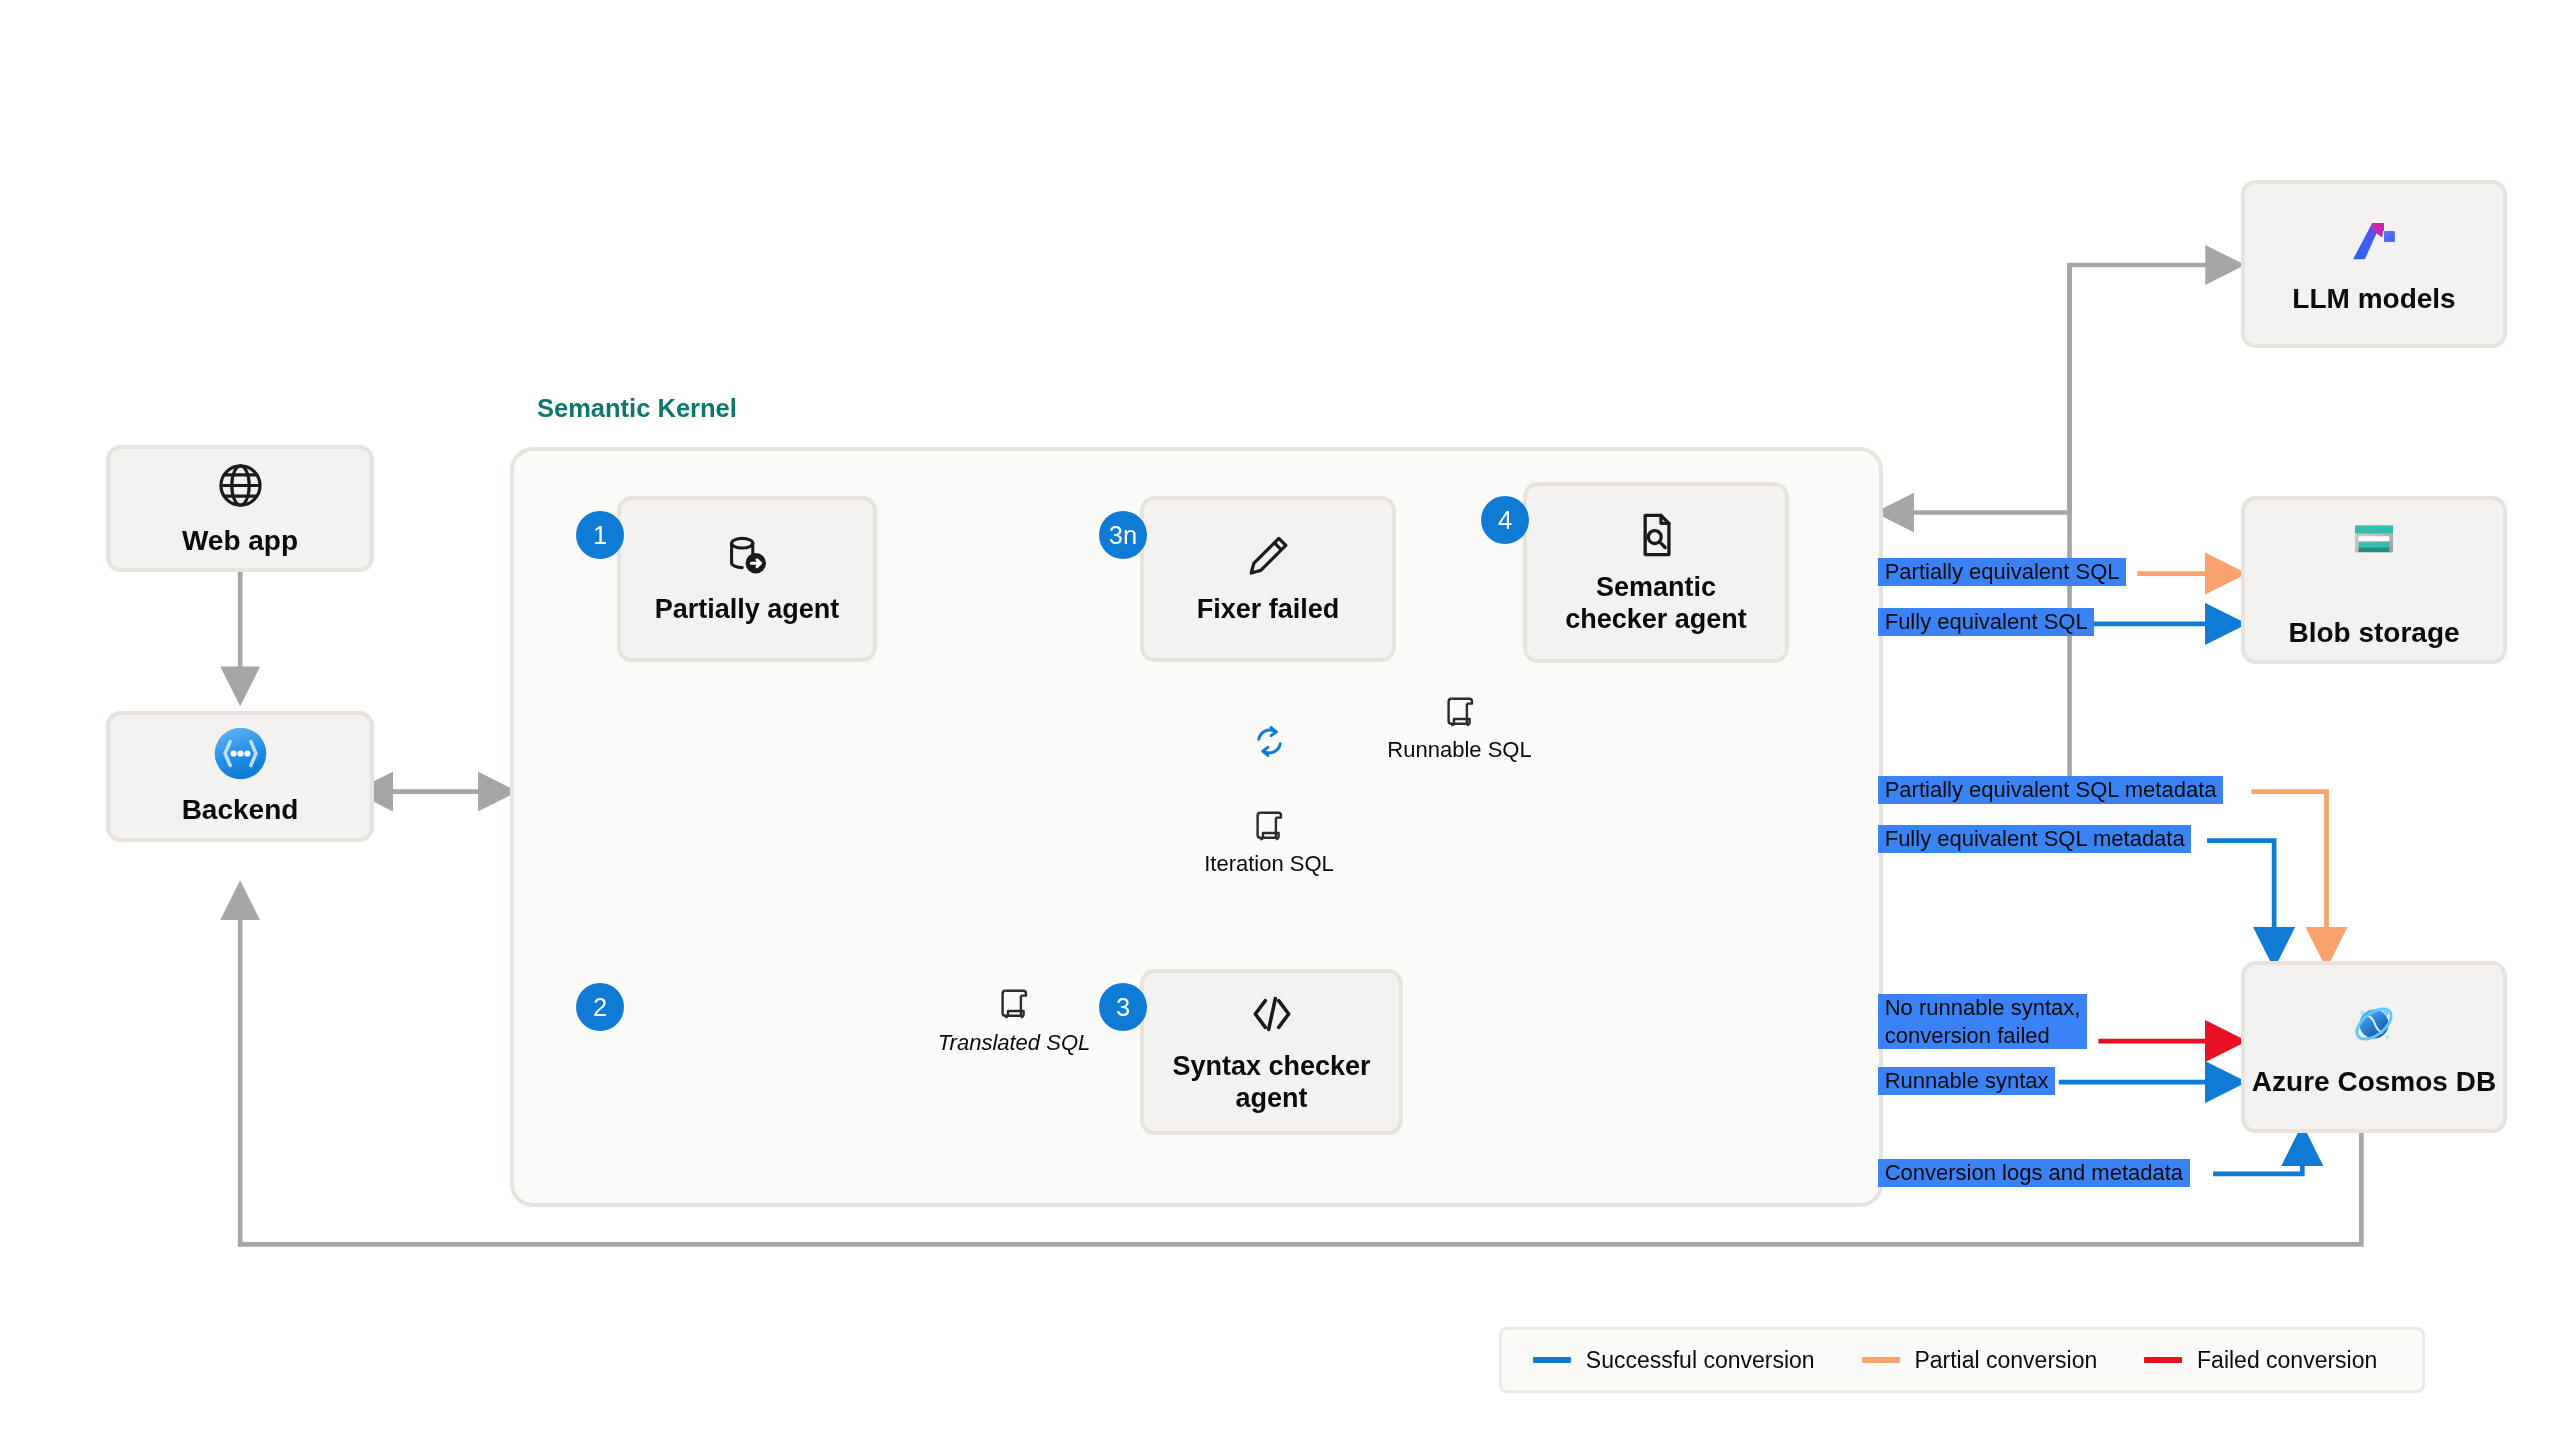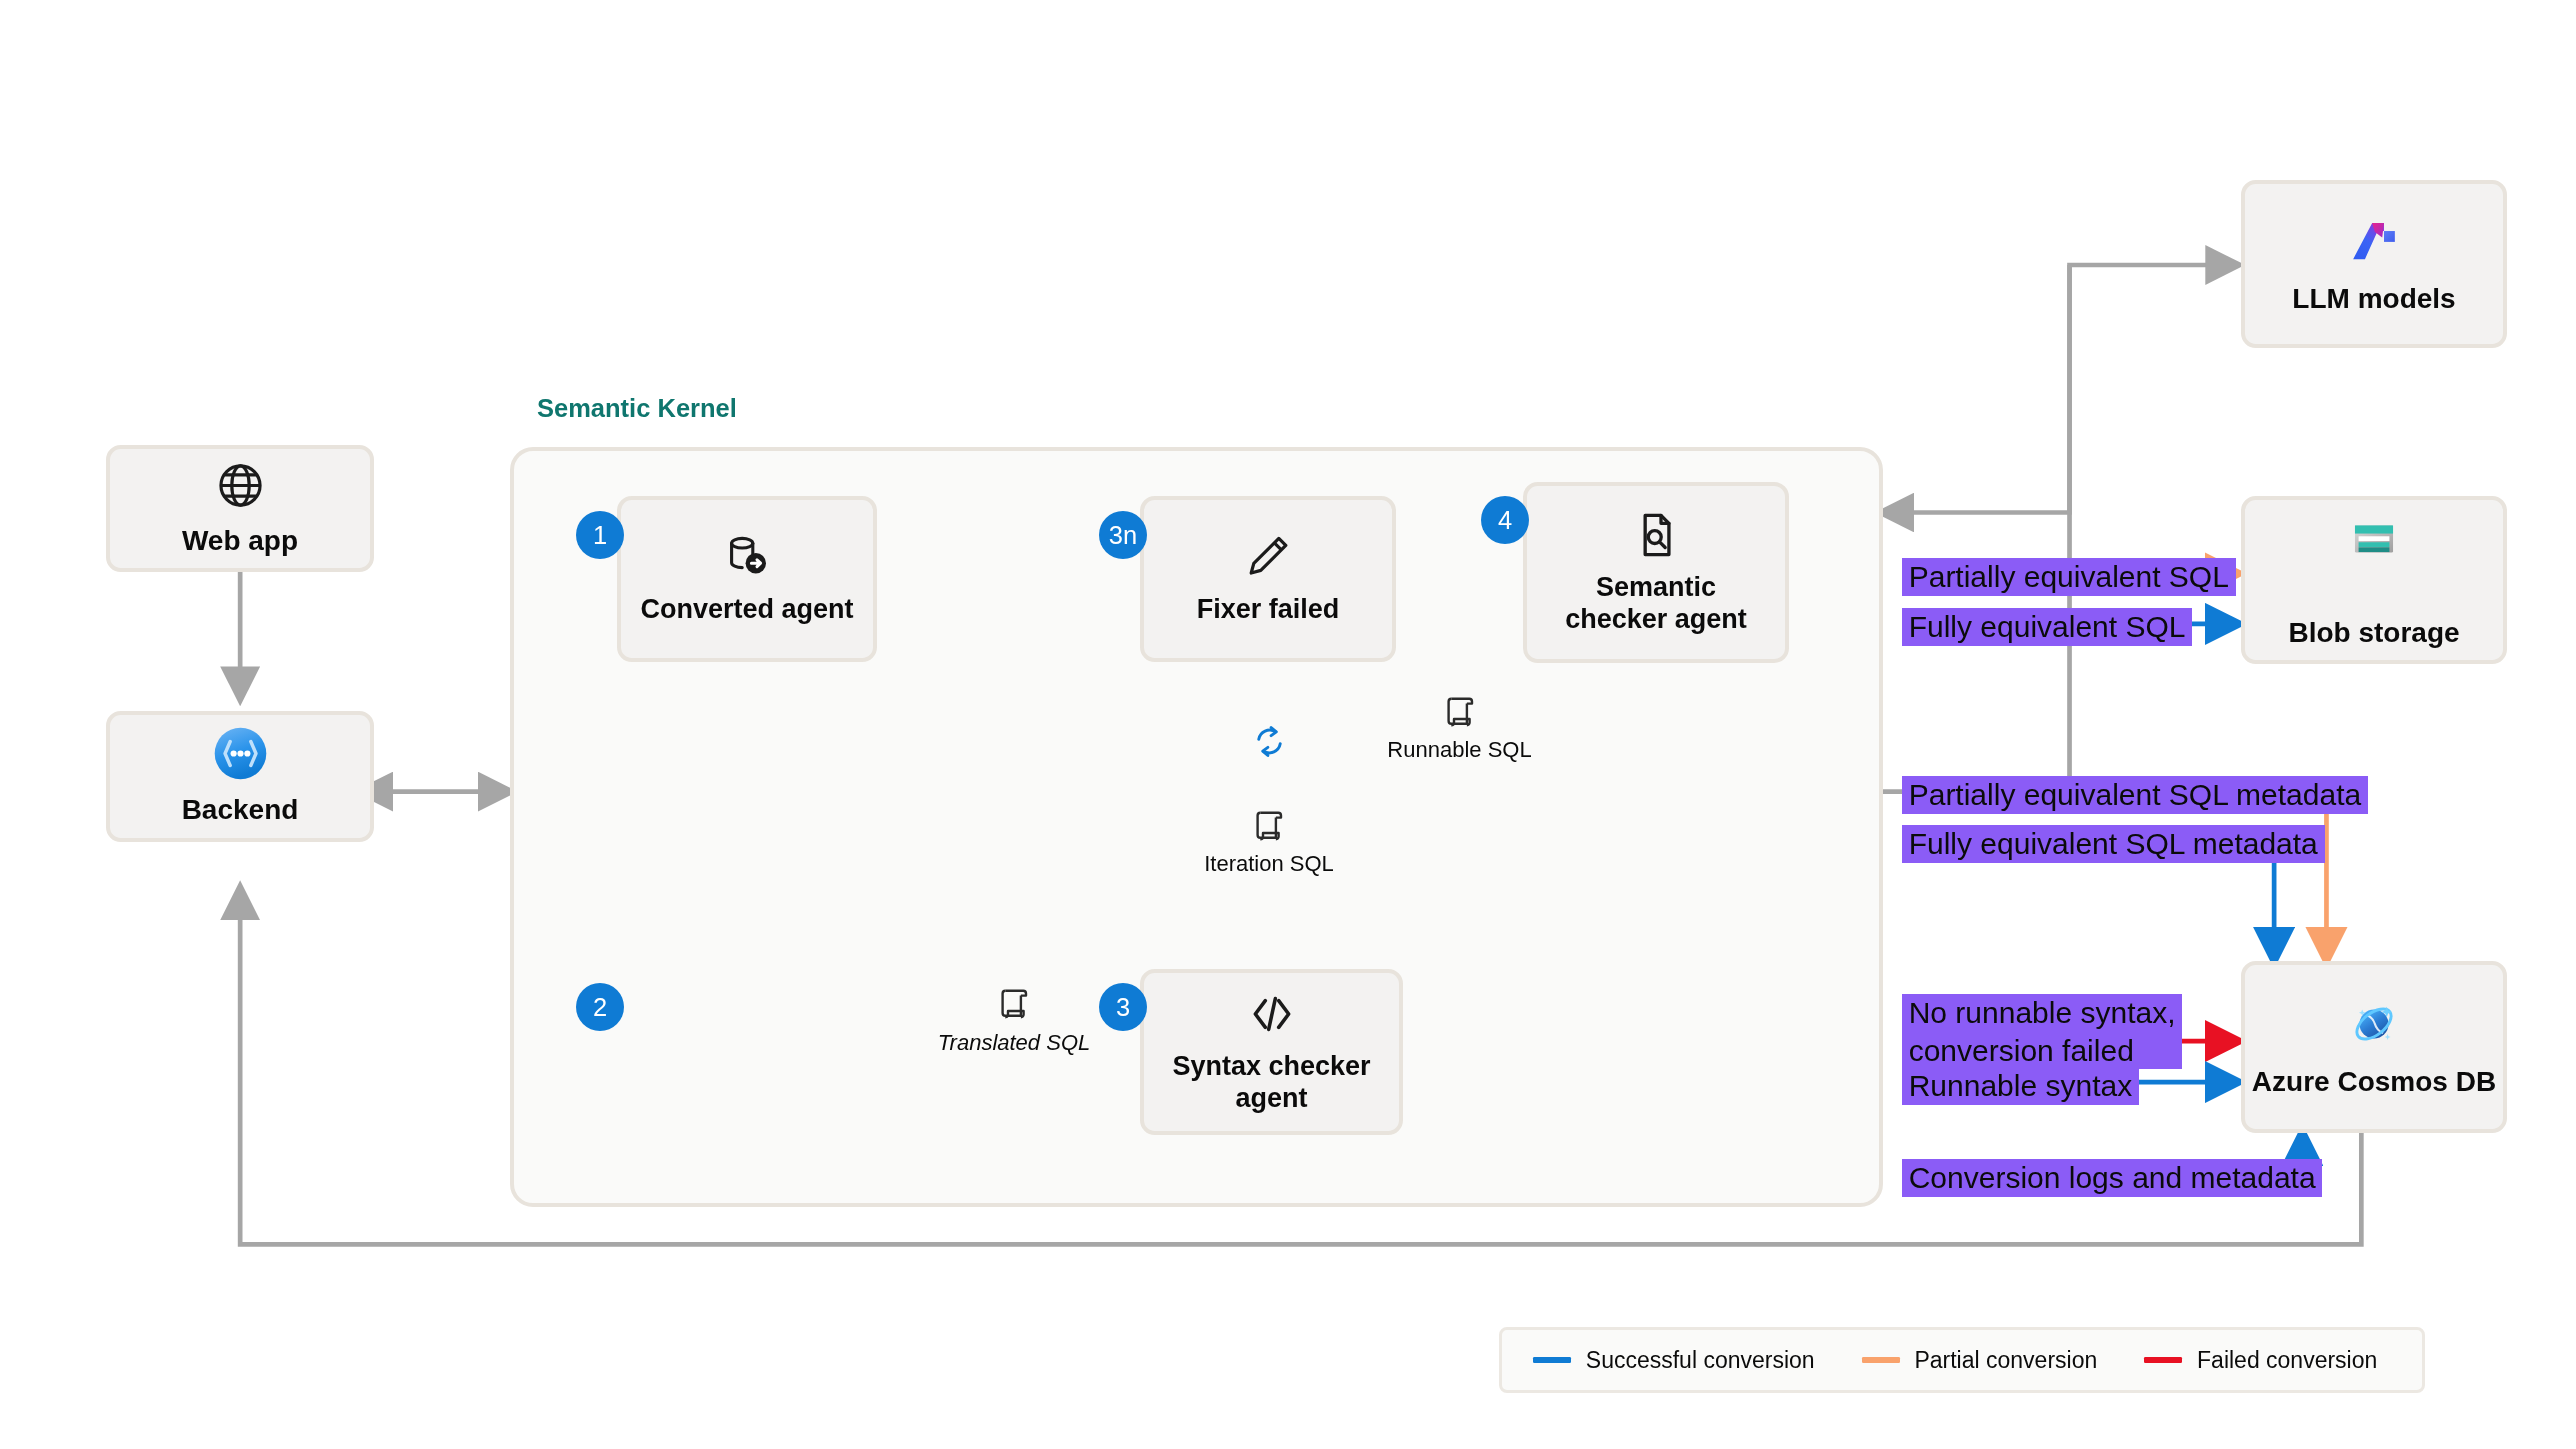--- a/index.html
+++ b/index.html
@@ -114,28 +114,27 @@
     border-radius: 1.3px;
     margin-right: 14.8px;
   }
   .legend-text {
     font-size: 23px;
     color: #0b0b0b;
     white-space: nowrap;
   }
   .label-chip {
     position: absolute;
-    background: #8b5cf6;
+    background: #3b82f6;
     padding: 0 6.7px;
-    font-size: 30px;
+    font-size: 22px;
     color: #0b0b0b;
     white-space: nowrap;
     line-height: 1.25;
     z-index: 5;
-    margin-left: 24px;
   }
 </style>
 </head>
 <body>
 
 <div id="stage">
 
   <svg class="wires" viewBox="0 0 3840 2160">
     <defs>
       <marker id="ah-blue" markerWidth="9" markerHeight="9" refX="7.2" refY="4.5" orient="auto" markerUnits="strokeWidth">
@@ -239,21 +238,21 @@
   <div class="node" style="left:617px; top:496px; width:260px; height:166px;">
     <div class="icon-wrap">
       <svg width="48" height="48" viewBox="0 0 24 24" fill="none" stroke="#1b1b1b" stroke-width="1.55" stroke-linecap="round">
         <ellipse cx="9.6" cy="5.6" rx="5.3" ry="2.4"></ellipse>
         <path d="M4.3 5.6 V15.4 C4.3 16.7 6.7 17.8 9.6 17.8"></path>
         <path d="M14.9 5.6 V10.6"></path>
         <circle cx="16.4" cy="15.6" r="5.1" fill="#1b1b1b" stroke="none"></circle>
         <path d="M14.2 15.6 H18.6 M17.0 13.9 L18.8 15.6 L17.0 17.3" stroke="#ffffff" stroke-width="1.5" fill="none" stroke-linejoin="round"></path>
       </svg>
     </div>
-    <div class="node-label" style="font-size:27px; margin-top:14.8px;">Converted agent</div>
+    <div class="node-label" style="font-size:27px; margin-top:14.8px;">Partially agent</div>
   </div>
   <div class="badge" style="left:576px; top:511px; width:48px; height:48px;">1</div>
 
   <div class="badge" style="left:576px; top:983px; width:48px; height:48px;">2</div>
 
   <div class="node" style="left:1140px; top:496px; width:256px; height:166px;">
     <div class="icon-wrap">
       <svg width="48" height="48" viewBox="0 0 24 24" fill="none" stroke="#1b1b1b" stroke-width="1.6" stroke-linejoin="round">
         <path d="M17.4 3.2 L20.9 6.7 L8.4 19.2 L3.6 20.5 L4.9 15.7 Z"></path>
         <line x1="15.2" y1="5.4" x2="18.7" y2="8.9"></line>

